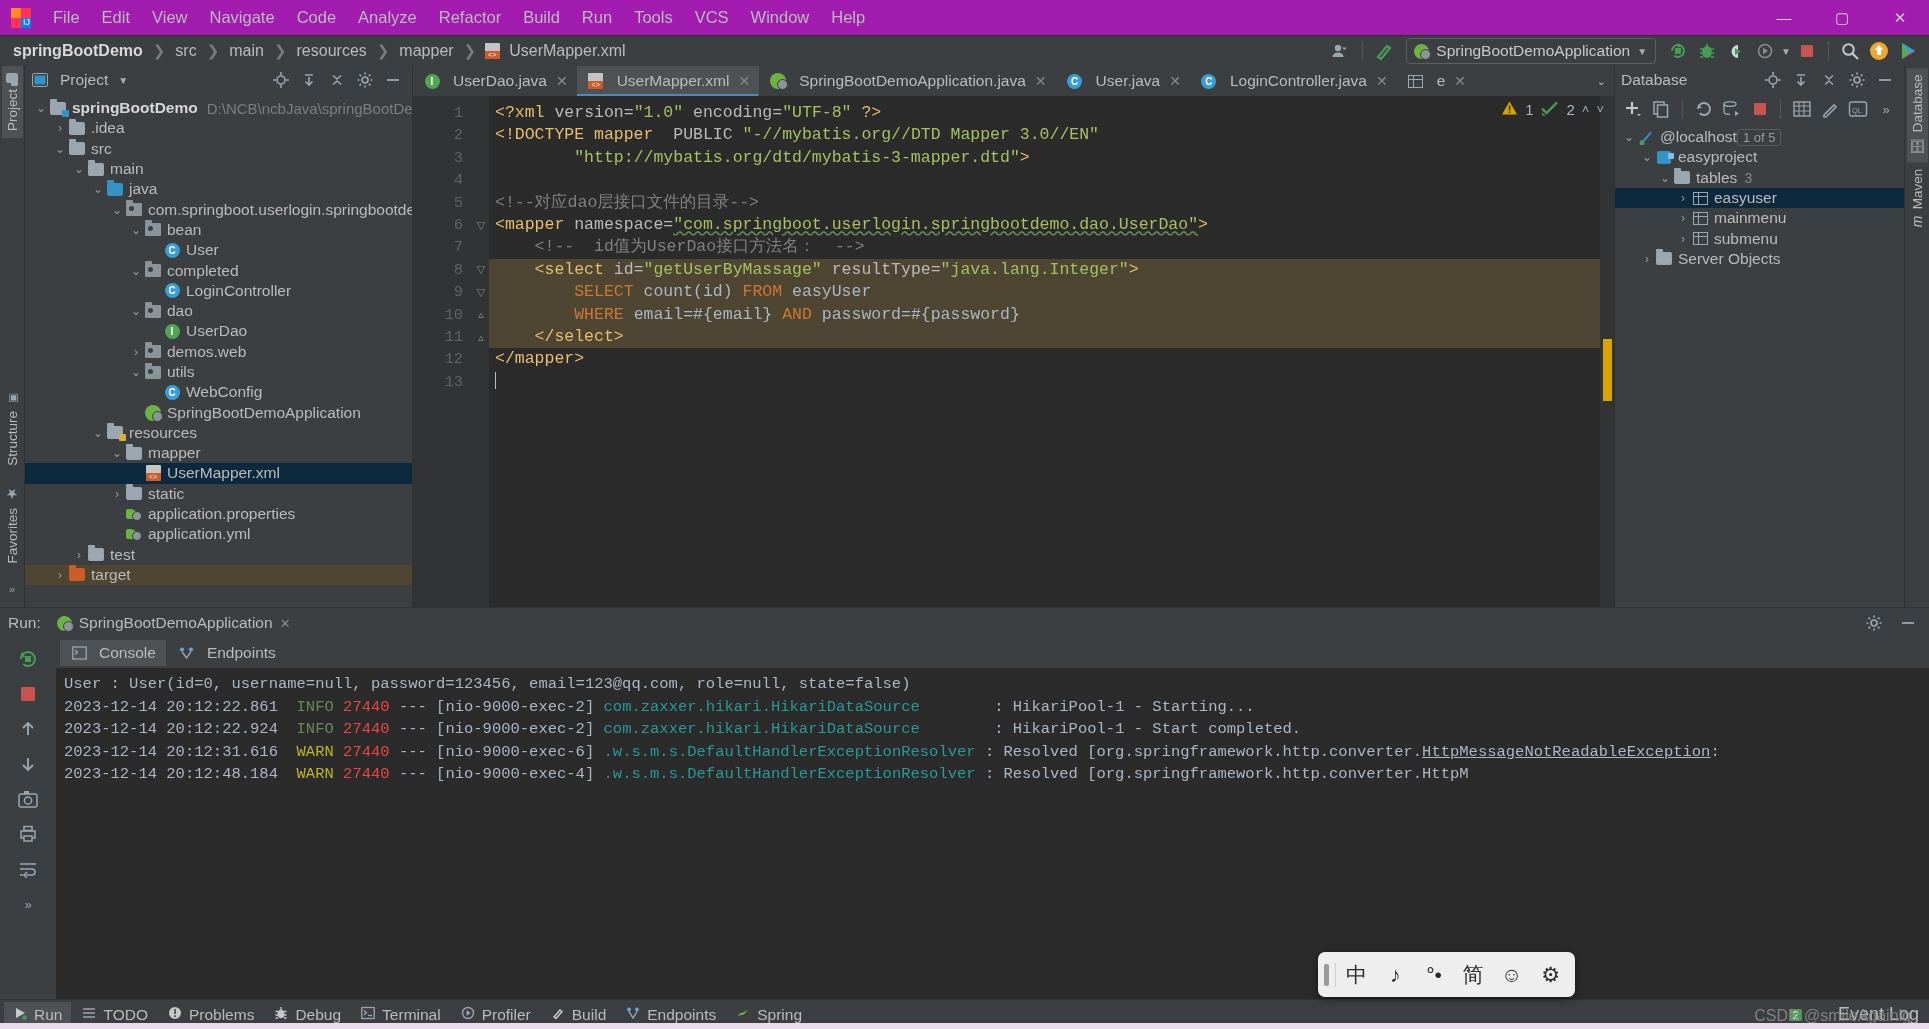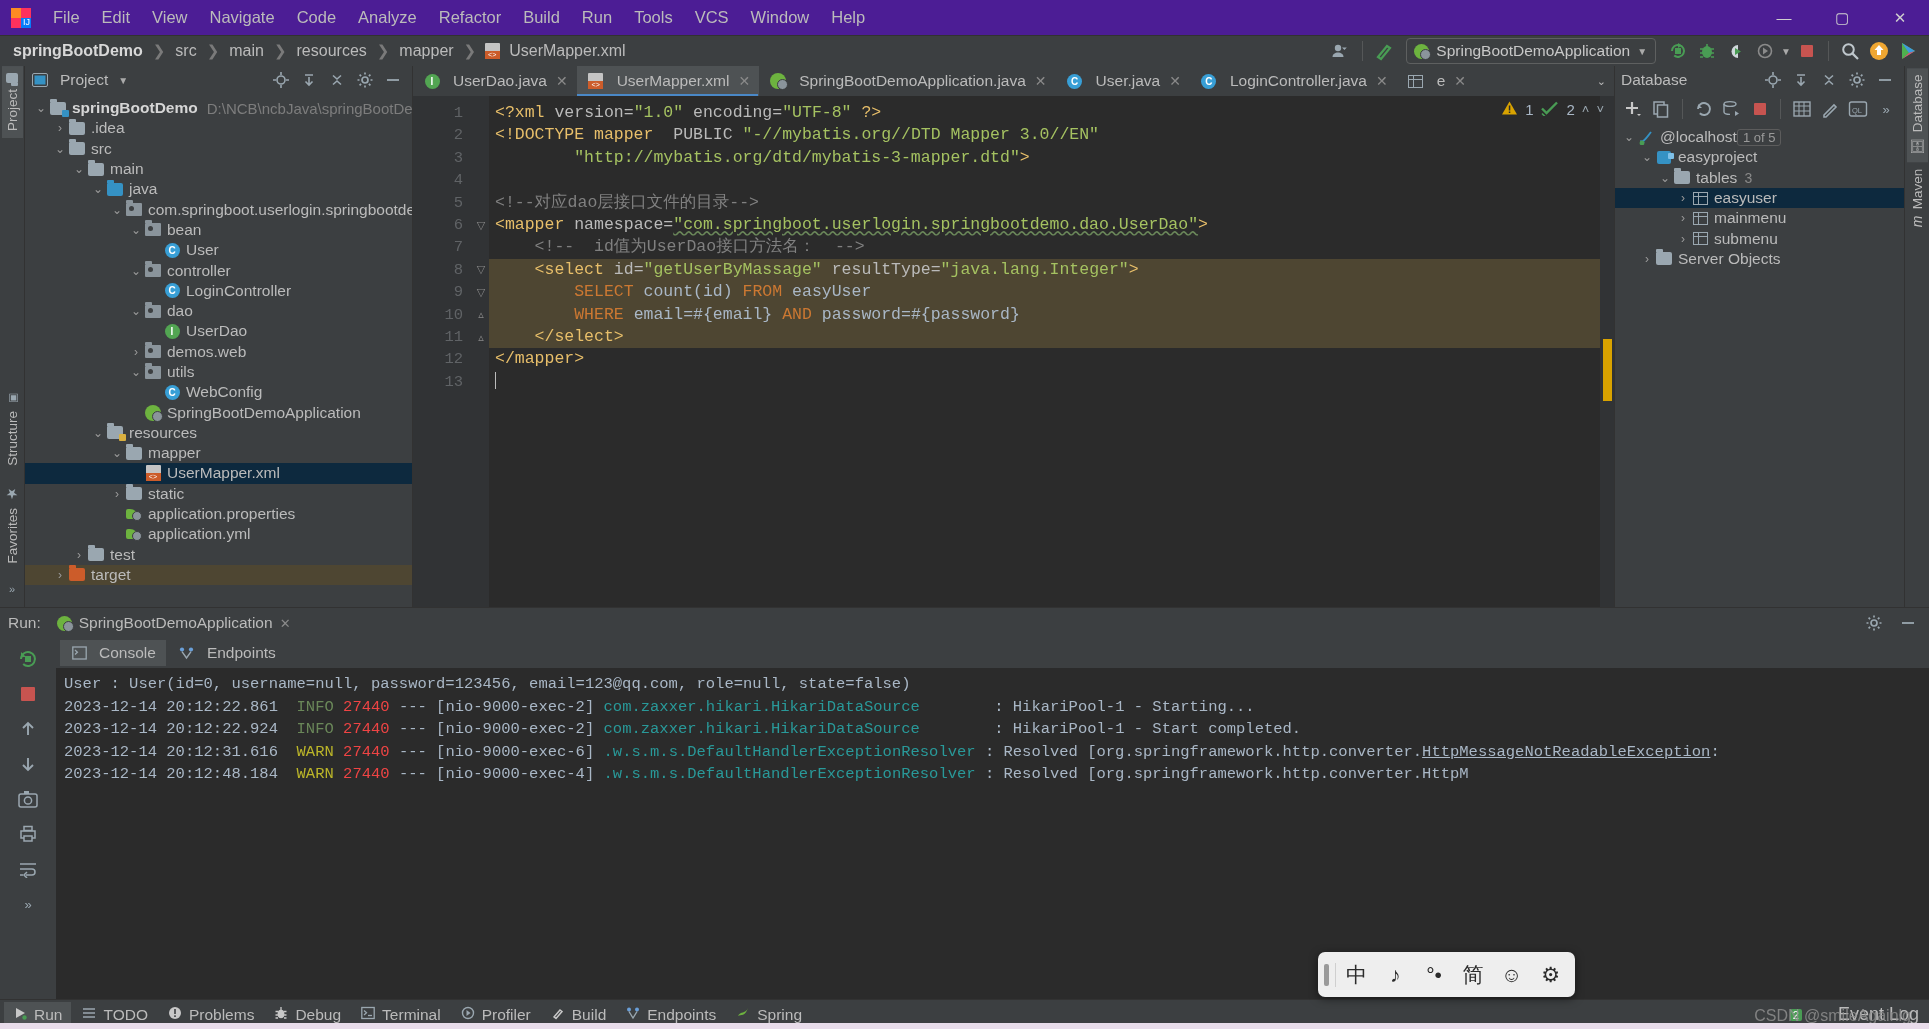--- a/index.html
+++ b/index.html
@@ -7,21 +7,21 @@
     width: 1929px; height: 1029px;
     background: #3c3f41;
     font-family: "Liberation Sans", sans-serif;
     overflow: hidden;
     color: #bbbbbb;
   }
   .app { position: relative; width: 1929px; height: 1029px; display: flex; flex-direction: column; background:#3c3f41; }
 
   
   .titlebar {
-    height: 28px; background: #4c1d95; display: flex; align-items: center;
+    height: 28px; background: #a21caf; display: flex; align-items: center;
     flex: 0 0 36px; position: relative; border-bottom: 1px solid #323232;
   }
   .ij-logo { width: 22px; height: 22px; margin: 0 10px 0 10px; flex: 0 0 22px; position: relative; }
   .menu { display: flex; align-items: center; gap: 0px; }
   .menu-item { padding: 4px 11px; font-size: 16.5px; color: #bbbbbb; white-space: nowrap; cursor: default; }
   .win-title {
     position: absolute; left: 0; right: 0; text-align: center; font-size: 16.5px; color: #bbbbbb;
     pointer-events: none;
   }
   .win-btns { margin-left: auto; display: flex; height: 36px; z-index:2; }
@@ -457,21 +457,21 @@
             <span class="ticon">
               <span class="circ c">C</span>
             </span>
             <span class="tlabel">User</span>
           </div>
           <div class="trow" style="padding-left: 103px;">
             <span class="arrow">⌄</span>
             <span class="ticon">
               <span class="pkg"></span>
             </span>
-            <span class="tlabel">controller</span>
+            <span class="tlabel">completed</span>
           </div>
           <div class="trow" style="padding-left: 122px;">
             <span class="arrow"></span>
             <span class="ticon">
               <span class="circ c">C</span>
             </span>
             <span class="tlabel">LoginController</span>
           </div>
           <div class="trow" style="padding-left: 103px;">
             <span class="arrow">⌄</span>

